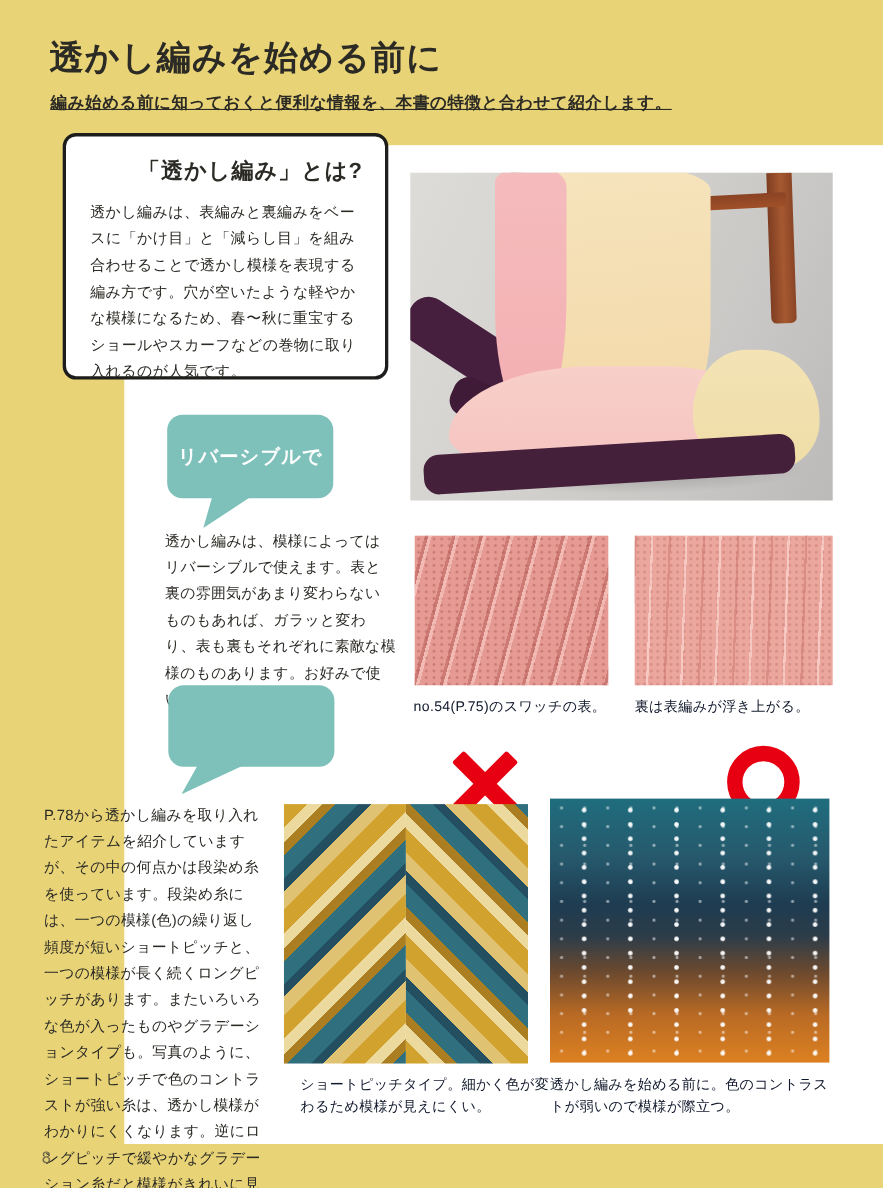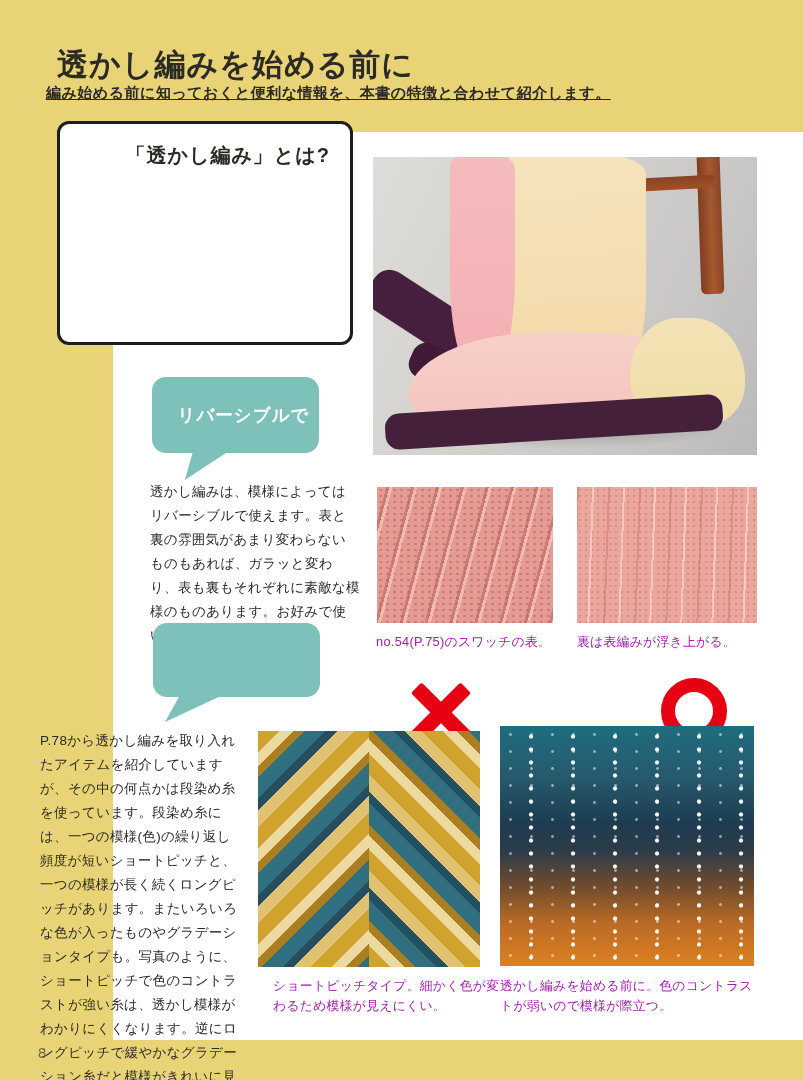--- a/index.html
+++ b/index.html
@@ -6,46 +6,46 @@
   body{
     width:803px;height:1080px;position:relative;overflow:hidden;
     background:#e8d376;
     font-family:"Liberation Sans","DejaVu Sans",sans-serif;
     color:#2b2a25;
   }
   .abs{position:absolute;}
   
   .content-bg{left:113px;top:132px;width:690px;height:908px;background:#ffffff;}
   
-  .page-title{left:45px;top:32px;font-size:31px;font-weight:700;letter-spacing:1px;margin:12px;}
+  .page-title{left:45px;top:32px;font-size:31px;font-weight:700;letter-spacing:1px;margin:0;}
   .page-subtitle{left:46px;top:84px;font-size:15px;font-weight:700;letter-spacing:.5px;margin:0;text-decoration:underline;}
   
   .info-box{
     left:57px;top:121px;width:296px;height:224px;box-sizing:border-box;
     background:#fff;border:3px solid #1d1d1b;border-radius:12px;
     padding:18px 20px 14px 22px;
   }
   .info-box h2{margin:0 0 12px 0;font-size:20px;font-weight:700;letter-spacing:1px;text-align:right;}
   .info-box p{margin:0;font-size:13.6px;line-height:1.78;letter-spacing:.4px;}
   
   .bubble{
     background:#7ec0ba;border-radius:14px;color:#fff;text-align:center;
     display:flex;flex-direction:column;justify-content:center;
-    font-weight:700;font-size:17.5px;line-height:1.5;letter-spacing:1px;padding-left:16px;
+    font-weight:700;font-size:17.5px;line-height:1.5;letter-spacing:1px;
   }
   .bubble-1{left:152px;top:377px;width:151px;height:76px;}
   .bubble-2{left:153px;top:623px;width:151px;height:74px;}
   .tail{background:#7ec0ba;}
   .tail-1{left:183px;top:451px;width:46px;height:29px;clip-path:polygon(4% 100%,22% 0,100% 0);}
   .tail-2{left:165px;top:695px;width:58px;height:27px;clip-path:polygon(0 100%,26% 0,100% 0);}
   
   .para{margin:0;font-size:13.5px;line-height:1.78;letter-spacing:.3px;}
   .para-1{left:150px;top:480px;width:210px;}
   .para-2{left:40px;top:729px;width:204px;}
-  .caption{margin:0;font-size:12.8px;line-height:1.55;letter-spacing:.3px;color:#a21caf;}
+  .caption{margin:0;font-size:12.8px;line-height:1.55;letter-spacing:.3px;color:#0f172a;}
   .cap-front{left:376px;top:632px;width:200px;}
   .cap-back{left:577px;top:632px;width:190px;}
   .cap-short{left:258px;top:976px;width:232px;margin-left:15px;}
   .cap-grad{left:500px;top:976px;width:258px;}
   .page-number{left:38px;top:1044px;font-size:15px;color:#6f684a;}
   
   .photo{overflow:hidden;}
   .photo-main{
     left:373px;top:157px;width:384px;height:298px;
     background:linear-gradient(115deg,#dedcd8 0%,#d2d0cd 45%,#c7c6c4 75%,#bbbab8 100%);
@@ -103,20 +103,21 @@
 </head>
 <body>
 
 <div class="abs content-bg"></div>
 
 <h1 class="abs page-title">透かし編みを始める前に</h1>
 <p class="abs page-subtitle">編み始める前に知っておくと便利な情報を、本書の特徴と合わせて紹介します。</p>
 
 <div class="abs info-box">
   <h2>「透かし編み」とは?</h2>
+  <p>透かし編みは、表編みと裏編みをベースに「かけ目」と「減らし目」を組み合わせることで透かし模様を表現する編み方です。穴が空いたような軽やかな模様になるため、春〜秋に重宝するショールやスカーフなどの巻物に取り入れるのが人気です。</p>
 </div>
 
 <div class="abs photo photo-main">
   <div class="abs pm-leg pm-leg-left"></div>
   <div class="abs pm-leg pm-leg-right"></div>
   <div class="abs pm-bar"></div>
   <div class="abs pm-shadow"></div>
   <div class="abs pm-purple-diag"></div>
   <div class="abs pm-drape-cream lace"></div>
   <div class="abs pm-drape-pink lace"></div>

